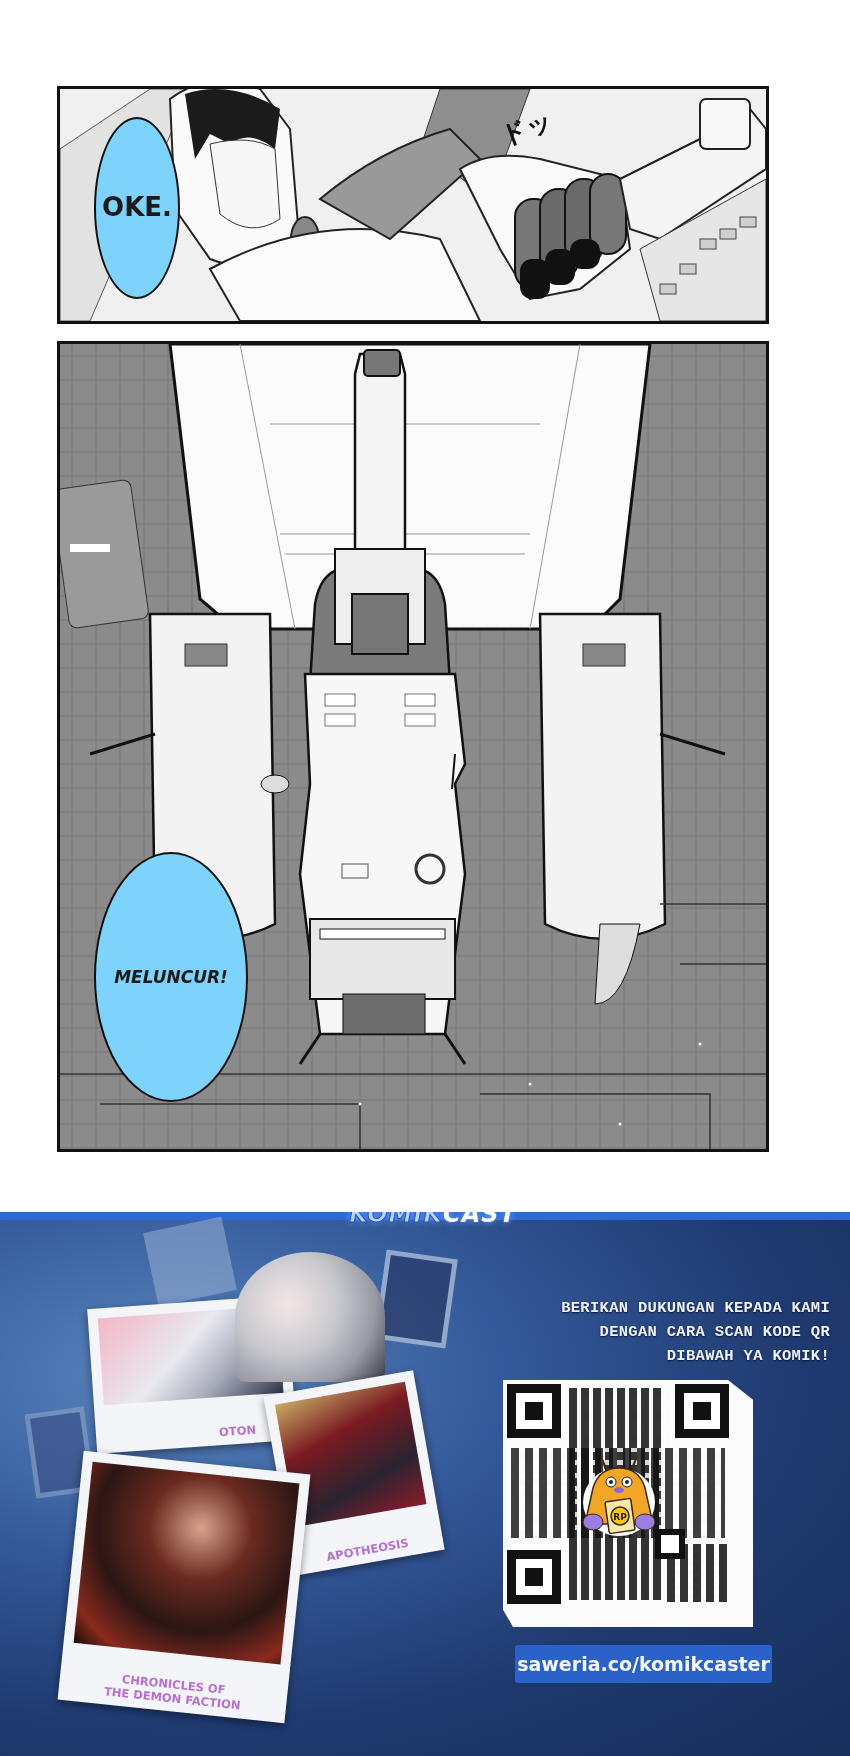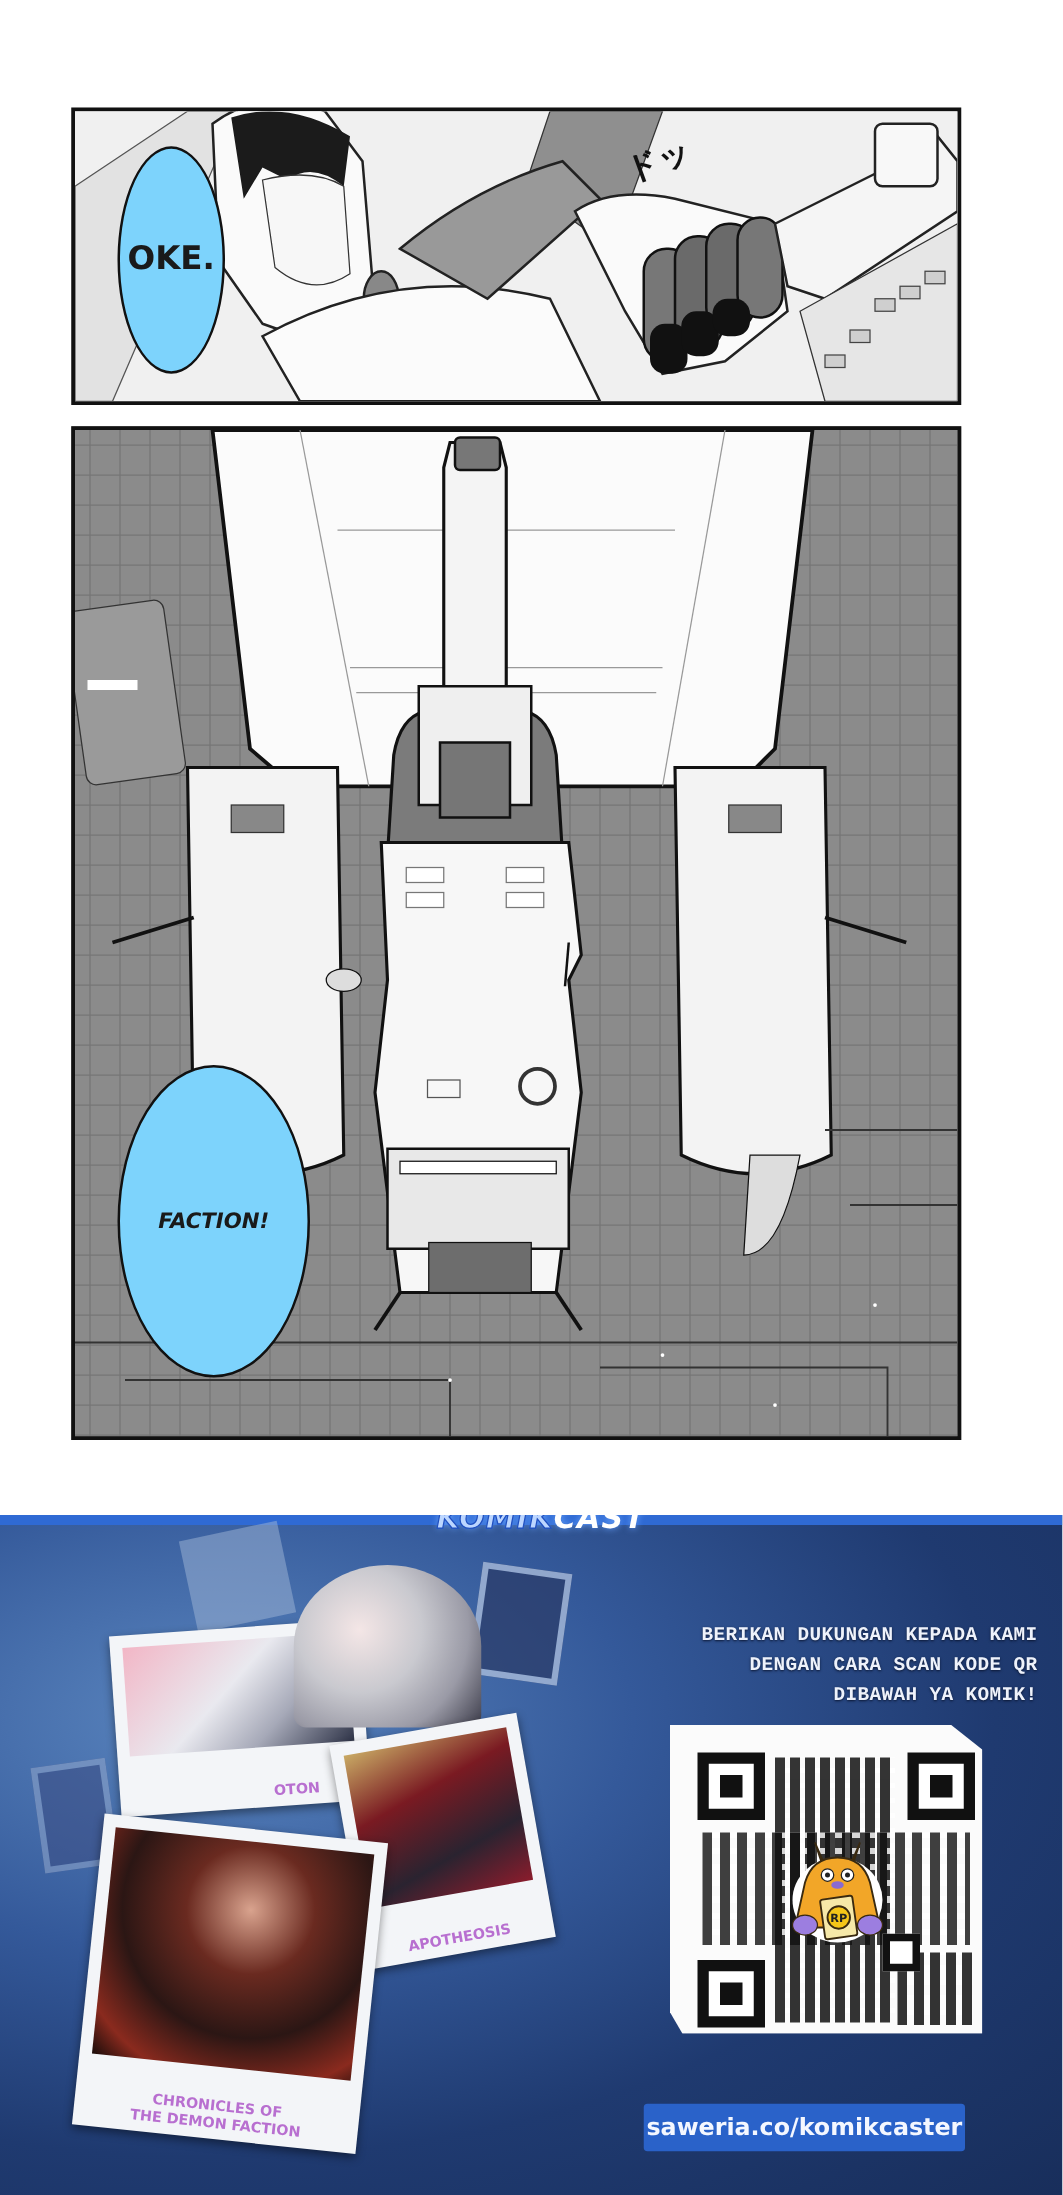--- a/index.html
+++ b/index.html
@@ -23,29 +23,29 @@
     background: radial-gradient(ellipse at 20% 30%, #5b86bf 0%, #34599a 35%, #1f3a70 65%, #182e5b 100%); overflow: hidden; }
   #banner-stripe { position: absolute; left: 0; top: 0; width: 850px; height: 8px; background: #2f6ad4; }
   #logo { position: absolute; left: 333px; top: -18px; width: 200px; height: 40px;
     display: flex; align-items: center; justify-content: center;
     font-family: "DejaVu Sans", sans-serif; font-weight: bold; font-style: italic; font-size: 24px; letter-spacing: 1px;
     color: #ffffff; text-shadow: 0 0 6px #6ea8ff, 0 0 2px #1f4fb0; }
   #logo .k1 { color: #bcd6ff; -webkit-text-stroke: 1px #2050c0; }
   #support-text { position: absolute; left: 470px; top: 84px; width: 360px; text-align: right;
     font-family: Liberation Mono, monospace; font-weight: bold; font-size: 15.5px; line-height: 24px; color: #eef2fb;
     text-shadow: 0 1px 2px #0a1530; letter-spacing: 0.3px; }
-  #qr-card { position: absolute; left: 536px; top: 168px; width: 250px; height: 247px; background: #fbfbfb;
-    clip-path: polygon(0 0, 90% 0, 100% 8%, 100% 100%, 4% 100%, 0 93%); padding: 22px; }
+  #qr-card { position: absolute; left: 503px; top: 168px; width: 250px; height: 247px; background: #fbfbfb;
+    clip-path: polygon(0 0, 90% 0, 100% 8%, 100% 100%, 4% 100%, 0 93%); padding: 4px; }
   #qr-grid { width: 222px; height: 220px; position: relative; }
   .finder { position: absolute; width: 54px; height: 54px; border: 9px solid #111; background: #fff; }
   .finder::after { content: ""; position: absolute; left: 9px; top: 9px; width: 18px; height: 18px; background: #111; }
   #mascot { position: absolute; left: 72px; top: 64px; width: 80px; height: 92px; }
   #saweria { position: absolute; left: 515px; top: 433px; width: 257px; height: 38px; background: #2a62c9;
     border-radius: 3px; display: flex; align-items: center; justify-content: center;
-    font-family: "DejaVu Sans", sans-serif; font-weight: bold; font-size: 19px; color: #f4f7ff; margin-top: 38px; }
+    font-family: "DejaVu Sans", sans-serif; font-weight: bold; font-size: 19px; color: #f4f7ff; }
 
   .polaroid { position: absolute; background: #f3f5f8; box-shadow: 0 3px 8px rgba(0,0,0,.45); padding: 10px 10px 48px 10px; }
   .polaroid .pic { width: 100%; height: 100%; }
   .polaroid .cap { position: absolute; left: 0; right: 0; bottom: 6px; text-align: center;
     font-family: "DejaVu Sans", sans-serif; font-weight: bold; font-size: 11.5px; color: #b86fd0; line-height: 14px; }
 </style>
 </head>
 <body>
 
 <div id="panel1" class="panel">
@@ -159,21 +159,21 @@
     <g fill="#fff">
       <circle cx="120" cy="700" r="1.5"></circle>
         <circle cx="300" cy="760" r="1.5"></circle>
         <circle cx="470" cy="740" r="1.5"></circle>
       <circle cx="560" cy="780" r="1.5"></circle>
         <circle cx="640" cy="700" r="1.5"></circle>
         <circle cx="80" cy="640" r="1.5"></circle>
     </g>
   </svg>
   <div class="bubble italic" style="left:34px;top:508px;width:154px;height:250px;font-size:17px;">
-    <span>FACTION!</span>
+    <span>MELUNCUR!</span>
   </div>
 </div>
 
 <div id="banner">
   <div id="banner-stripe"></div>
 
   <div style="position:absolute;left:150px;top:12px;width:80px;height:75px;background:#9fb6d6;opacity:.5;transform:rotate(-12deg);"></div>
   <div style="position:absolute;left:380px;top:42px;width:72px;height:90px;background:#2a3a66;border:5px solid #b8c8e2;opacity:.7;transform:rotate(8deg);"></div>
   <div style="position:absolute;left:30px;top:198px;width:60px;height:85px;background:#3c4f86;border:5px solid #8ba2c9;opacity:.6;transform:rotate(-8deg);"></div>
 

